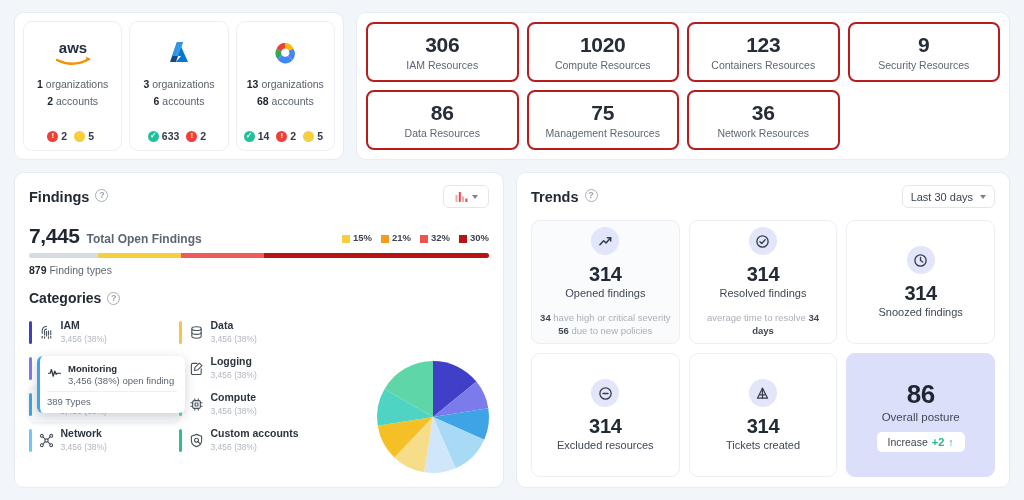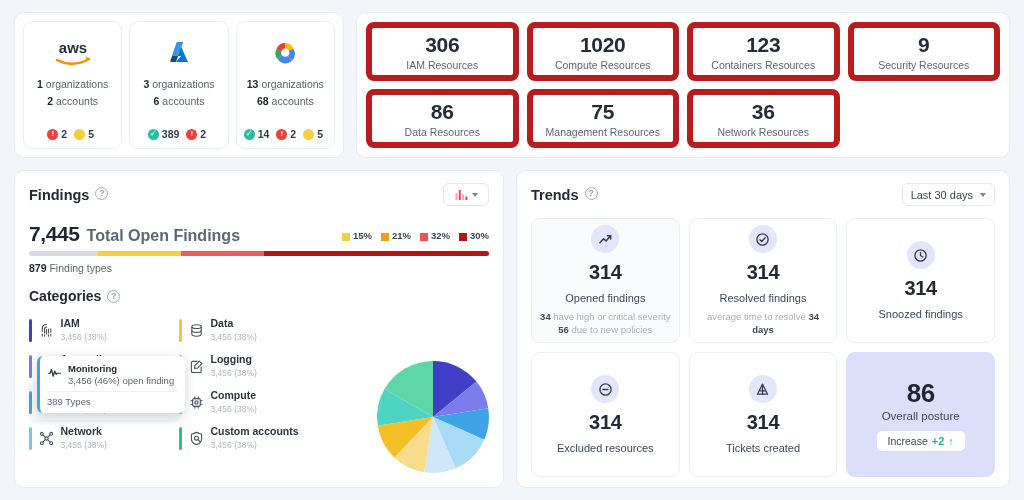--- a/index.html
+++ b/index.html
@@ -39,21 +39,21 @@
   .dot { width: 11px; height: 11px; border-radius: 50%; display: inline-flex; align-items: center; justify-content: center;
          color: #fff; font-size: 8px; font-weight: 700; line-height: 1; }
   .dot.red { background: #ee4036; }
   .dot.yellow { background: #f5cf3d; }
   .dot.green { background: #22c09a; }
   .dot-num { font-size: 10.5px; color: #333b46; margin-right: 4px; font-weight: 600; }
 
   .res-panel { flex: 1; padding: 9px; display: flex; flex-direction: column; gap: 8px; }
   .res-grid { display: grid; grid-template-columns: repeat(4, 1fr); gap: 8px; flex: 1; }
   .res-card {
-    border: 6px solid #b91c1c; border-radius: 8px; background: #fff;
+    border: 2px solid #b91c1c; border-radius: 8px; background: #fff;
     display: flex; flex-direction: column; align-items: center; justify-content: center; gap: 2px;
   }
   .res-card.empty { border: none; background: transparent; }
   .res-num { font-size: 21px; font-weight: 700; color: #262d38; letter-spacing: -0.3px; }
   .res-label { font-size: 10.5px; color: #5d6673; }
 
   
   .bottom-row { flex: 1; }
   .findings-panel { width: 490px; padding: 12px 14px 10px; display: flex; flex-direction: column; }
   .trends-panel { flex: 1; padding: 12px 14px 10px; display: flex; flex-direction: column; }
@@ -70,21 +70,21 @@
     display: flex; align-items: center; justify-content: center; gap: 4px;
   }
   .chev { width: 0; height: 0; border-left: 3.5px solid transparent; border-right: 3.5px solid transparent; border-top: 4px solid #7b838f; }
   .dd {
     height: 23px; border: 1px solid #e2e7ee; border-radius: 6px; background: #fff;
     display: flex; align-items: center; gap: 7px; padding: 0 8px; font-size: 11px; color: #3c4450;
   }
 
   .total-line { display: flex; align-items: baseline; gap: 7px; margin-top: 16px; }
   .total-num { font-size: 21px; font-weight: 700; color: #1f2631; letter-spacing: -0.4px; }
-  .total-lbl { font-size: 16px; color: #5d6673; font-weight: 600; }
+  .total-lbl { font-size: 12px; color: #5d6673; font-weight: 600; }
   .legend { margin-left: auto; display: flex; gap: 9px; align-items: center; }
   .lg { display: flex; align-items: flex-end; gap: 3px; font-size: 9.5px; font-weight: 700; color: #3d4551; }
   .lg i { width: 8px; height: 8px; display: inline-block; }
 
   .sevbar { display: flex; height: 5px; border-radius: 3px; overflow: hidden; margin-top: 5px; }
   .types-line { font-size: 10.5px; color: #5d6673; margin-top: 6px; }
   .types-line b { color: #1f2631; font-weight: 700; }
 
   .cat-head { display: flex; align-items: center; gap: 6px; font-size: 14px; font-weight: 700; color: #222a35; margin-top: 14px; }
 
@@ -117,22 +117,22 @@
     border: 1px solid #ebeff4; border-radius: 9px; background: #fff;
     display: flex; flex-direction: column; align-items: center; justify-content: center; padding: 6px 6px;
   }
   .tr-card.hover { background: #fafbfc; }
   .tr-card.posture { background: #dcdffa; border-color: #dcdffa; }
   .tr-ico-circle {
     width: 28px; height: 28px; border-radius: 50%; background: #e3e6fb;
     display: flex; align-items: center; justify-content: center; margin-bottom: 7px; color: #343c4c;
   }
   .tr-num { font-size: 20px; font-weight: 700; color: #222a35; letter-spacing: -0.3px; line-height: 24px; }
-  .tr-label { font-size: 11px; color: #3f4855; margin-top: 8px; }
-  .tr-sub { font-size: 9.5px; color: #a9afb8; line-height: 13px; margin-top: 6px; text-align: center; }
+  .tr-label { font-size: 11px; color: #3f4855; margin-top: 1px; }
+  .tr-sub { font-size: 9.5px; color: #a9afb8; line-height: 13px; margin-top: 12px; text-align: center; }
   .tr-sub b { color: #3f4855; font-weight: 700; }
   .posture-num { font-size: 26px; font-weight: 700; color: #1f2631; letter-spacing: -0.5px; }
   .posture-lbl { font-size: 11.5px; color: #3f4855; margin-top: 1px; }
   .pill {
     margin-top: 9px; background: #fff; border-radius: 5px; padding: 4px 11px;
     font-size: 10.5px; color: #3f4855; display: flex; align-items: center; gap: 4px;
   }
   .pill .up { color: #23b789; font-weight: 700; font-size: 11px; }
 </style>
 </head>
@@ -167,21 +167,21 @@
           <svg width="30" height="30" viewBox="0 0 30 30">
             <path d="M13 4 L6 24 L12 24 L19 4 Z" fill="#114a8b"></path>
             <path d="M15 4 L24 24 L12 24 L17 18 L11 18 Z" fill="#0078d4"></path>
             <path d="M13 4 L8 18 L14 18 L12 24 L19 4 Z" fill="#3ca0ef" opacity=".85"></path>
           </svg>
         </div>
         <div class="cloud-stat"><b>3</b> <span>organizations</span></div>
         <div class="cloud-stat"><b>6</b> <span>accounts</span></div>
         <div class="dots">
           <span class="dot green">✓</span>
-            <span class="dot-num">389</span>
+            <span class="dot-num">633</span>
           <span class="dot red">!</span>
             <span class="dot-num">2</span>
         </div>
       </div>
 
       <div class="cloud-card">
         <div class="cloud-logo">
           <svg width="32" height="30" viewBox="0 0 32 30">
             <path d="M16 5 a9 9 0 0 0 -8.4 5.8 l4.6 3.1 A4.4 4.4 0 0 1 16 10.6 Z" fill="#ea4335"></path>
             <path d="M24.4 10.8 A9 9 0 0 0 16 5 v5.6 a4.4 4.4 0 0 1 3.8 2.2 Z" fill="#fbbc05"></path>
@@ -427,21 +427,21 @@
           </svg>
         </div>
 
         <div class="tooltip">
           <div class="tt-top">
             <svg class="tt-ico" viewBox="0 0 20 20" fill="none" stroke="currentColor" stroke-width="1.6" stroke-linecap="round" stroke-linejoin="round">
               <path d="M2 11h2.3l1.6-5 2.4 9 2.1-7 1.7 4.5 1.3-1.5H18"></path>
             </svg>
             <div>
               <div class="tt-name">Monitoring</div>
-              <div class="tt-val">3,456 (46%) open finding</div>
+              <div class="tt-val">3,456 (38%) open finding</div>
             </div>
           </div>
           <div class="tt-div"></div>
           <div class="tt-types">389 Types</div>
         </div>
       </div>
     </div>
 
     <div class="panel trends-panel">
       <div class="panel-head">

